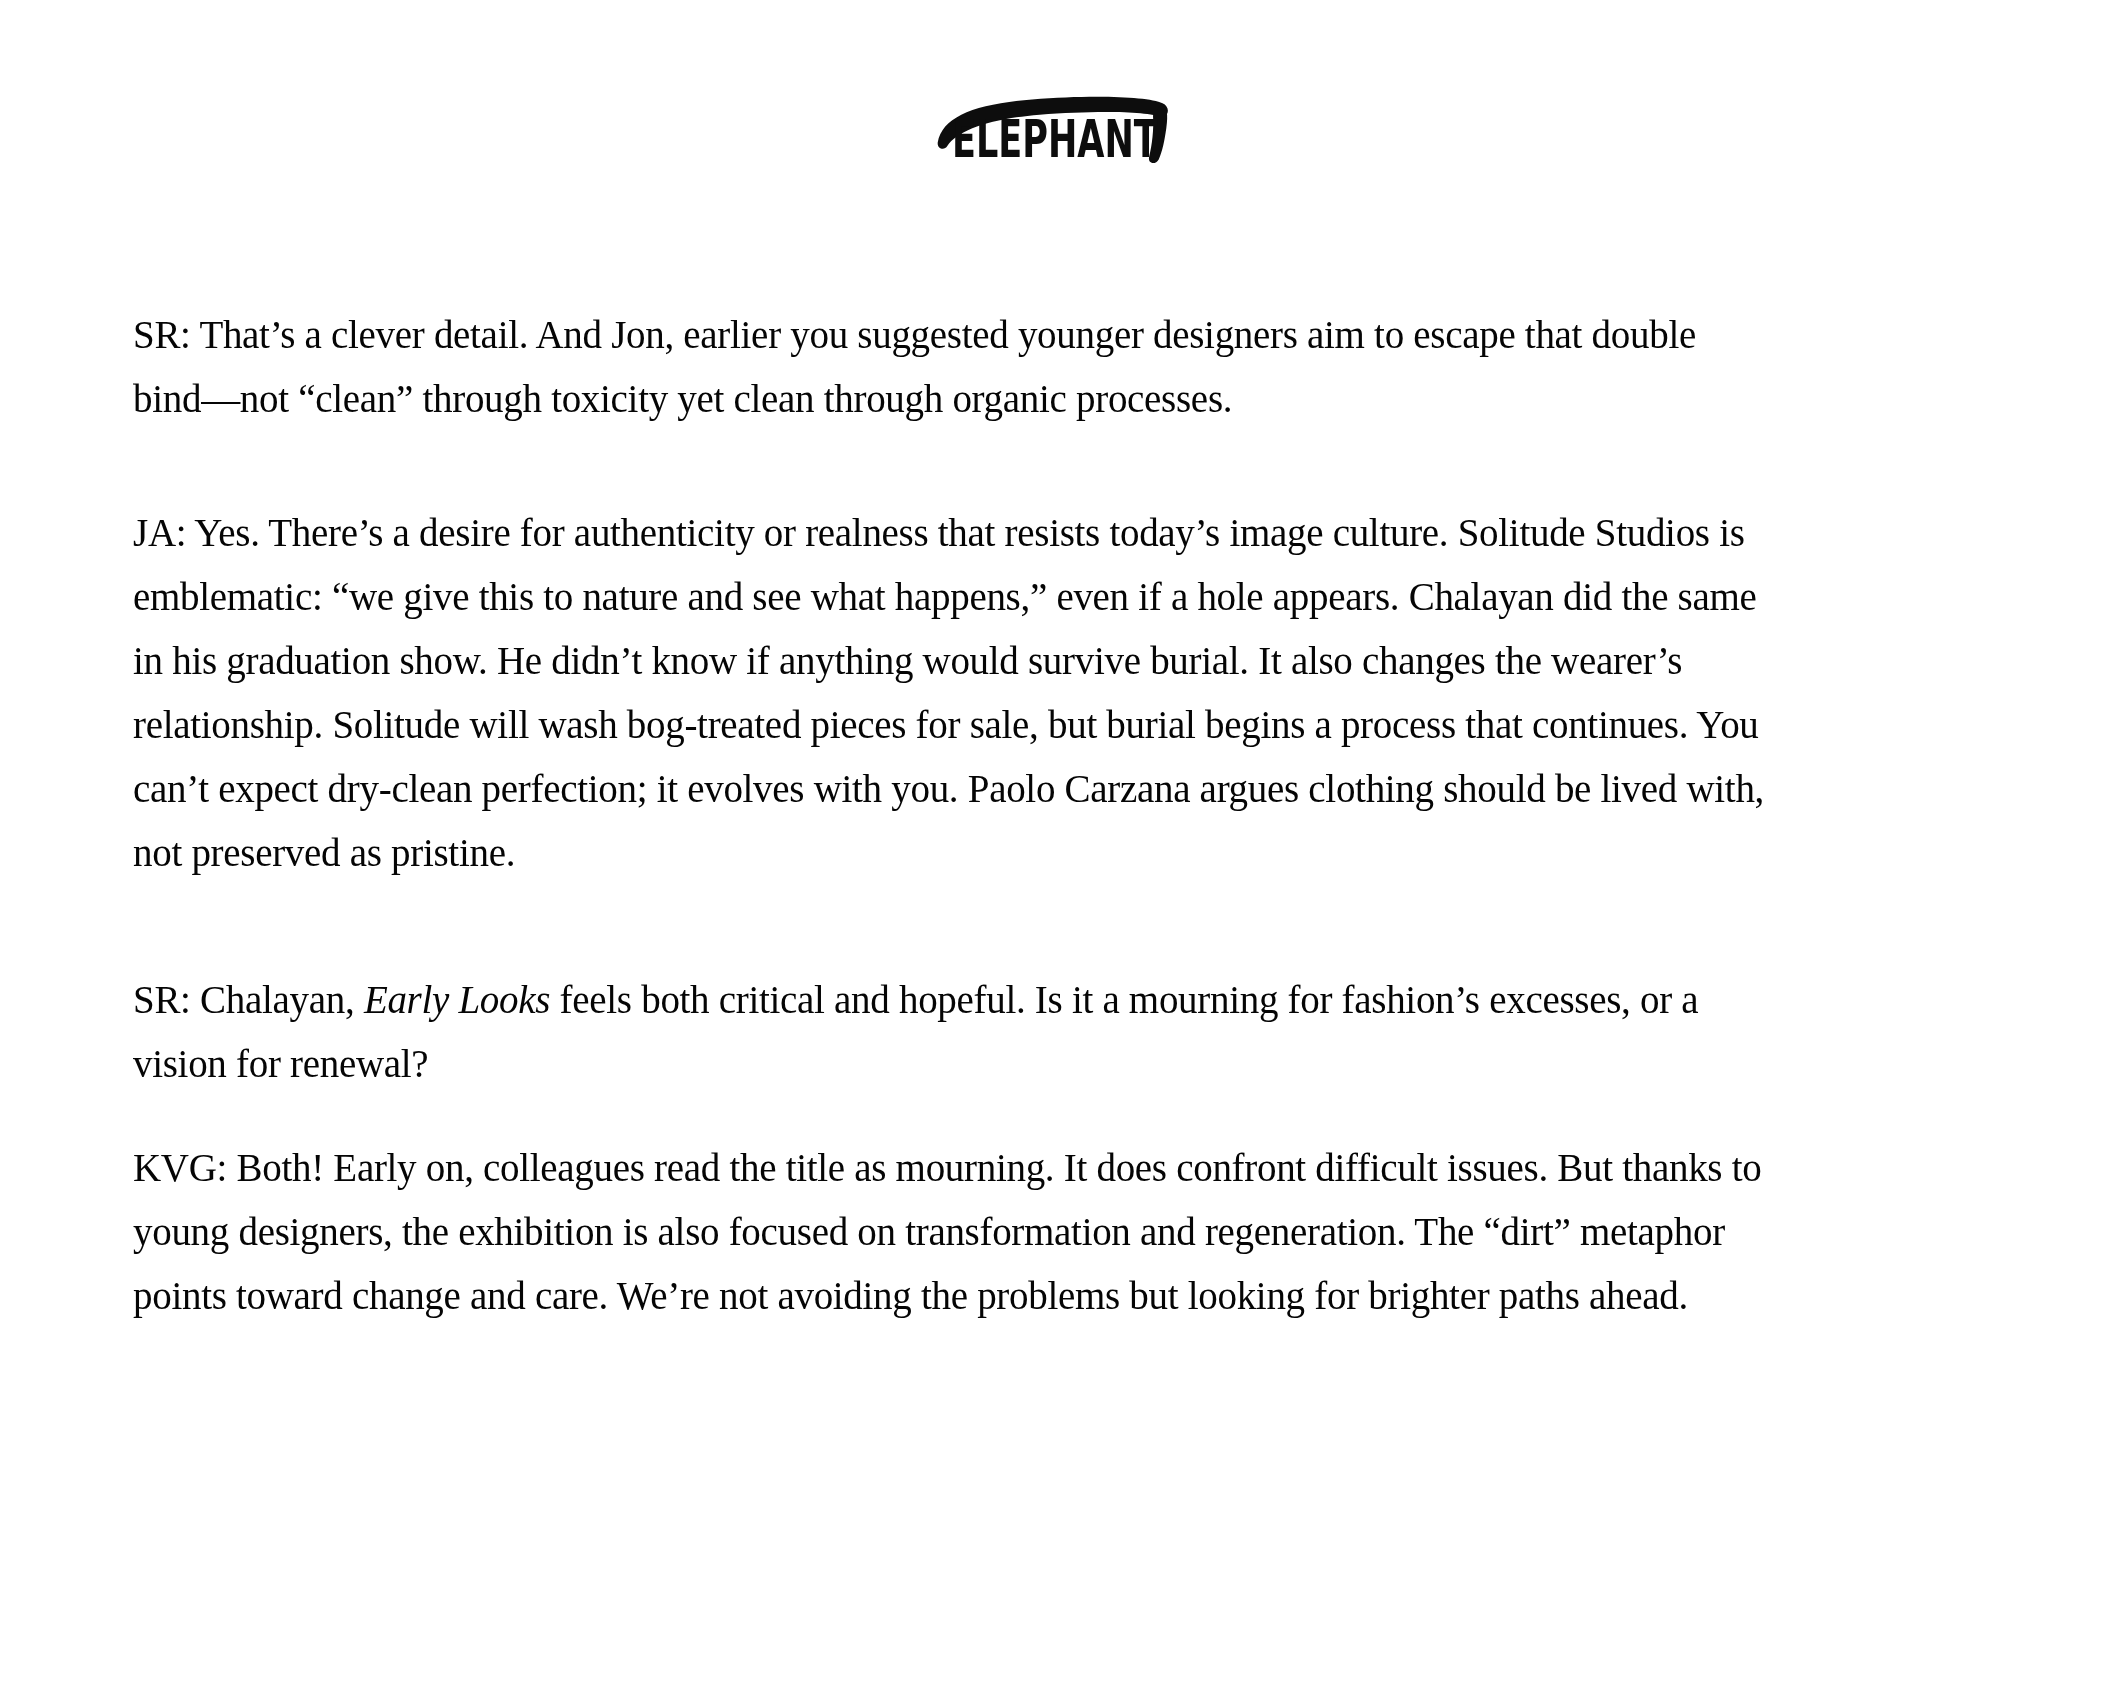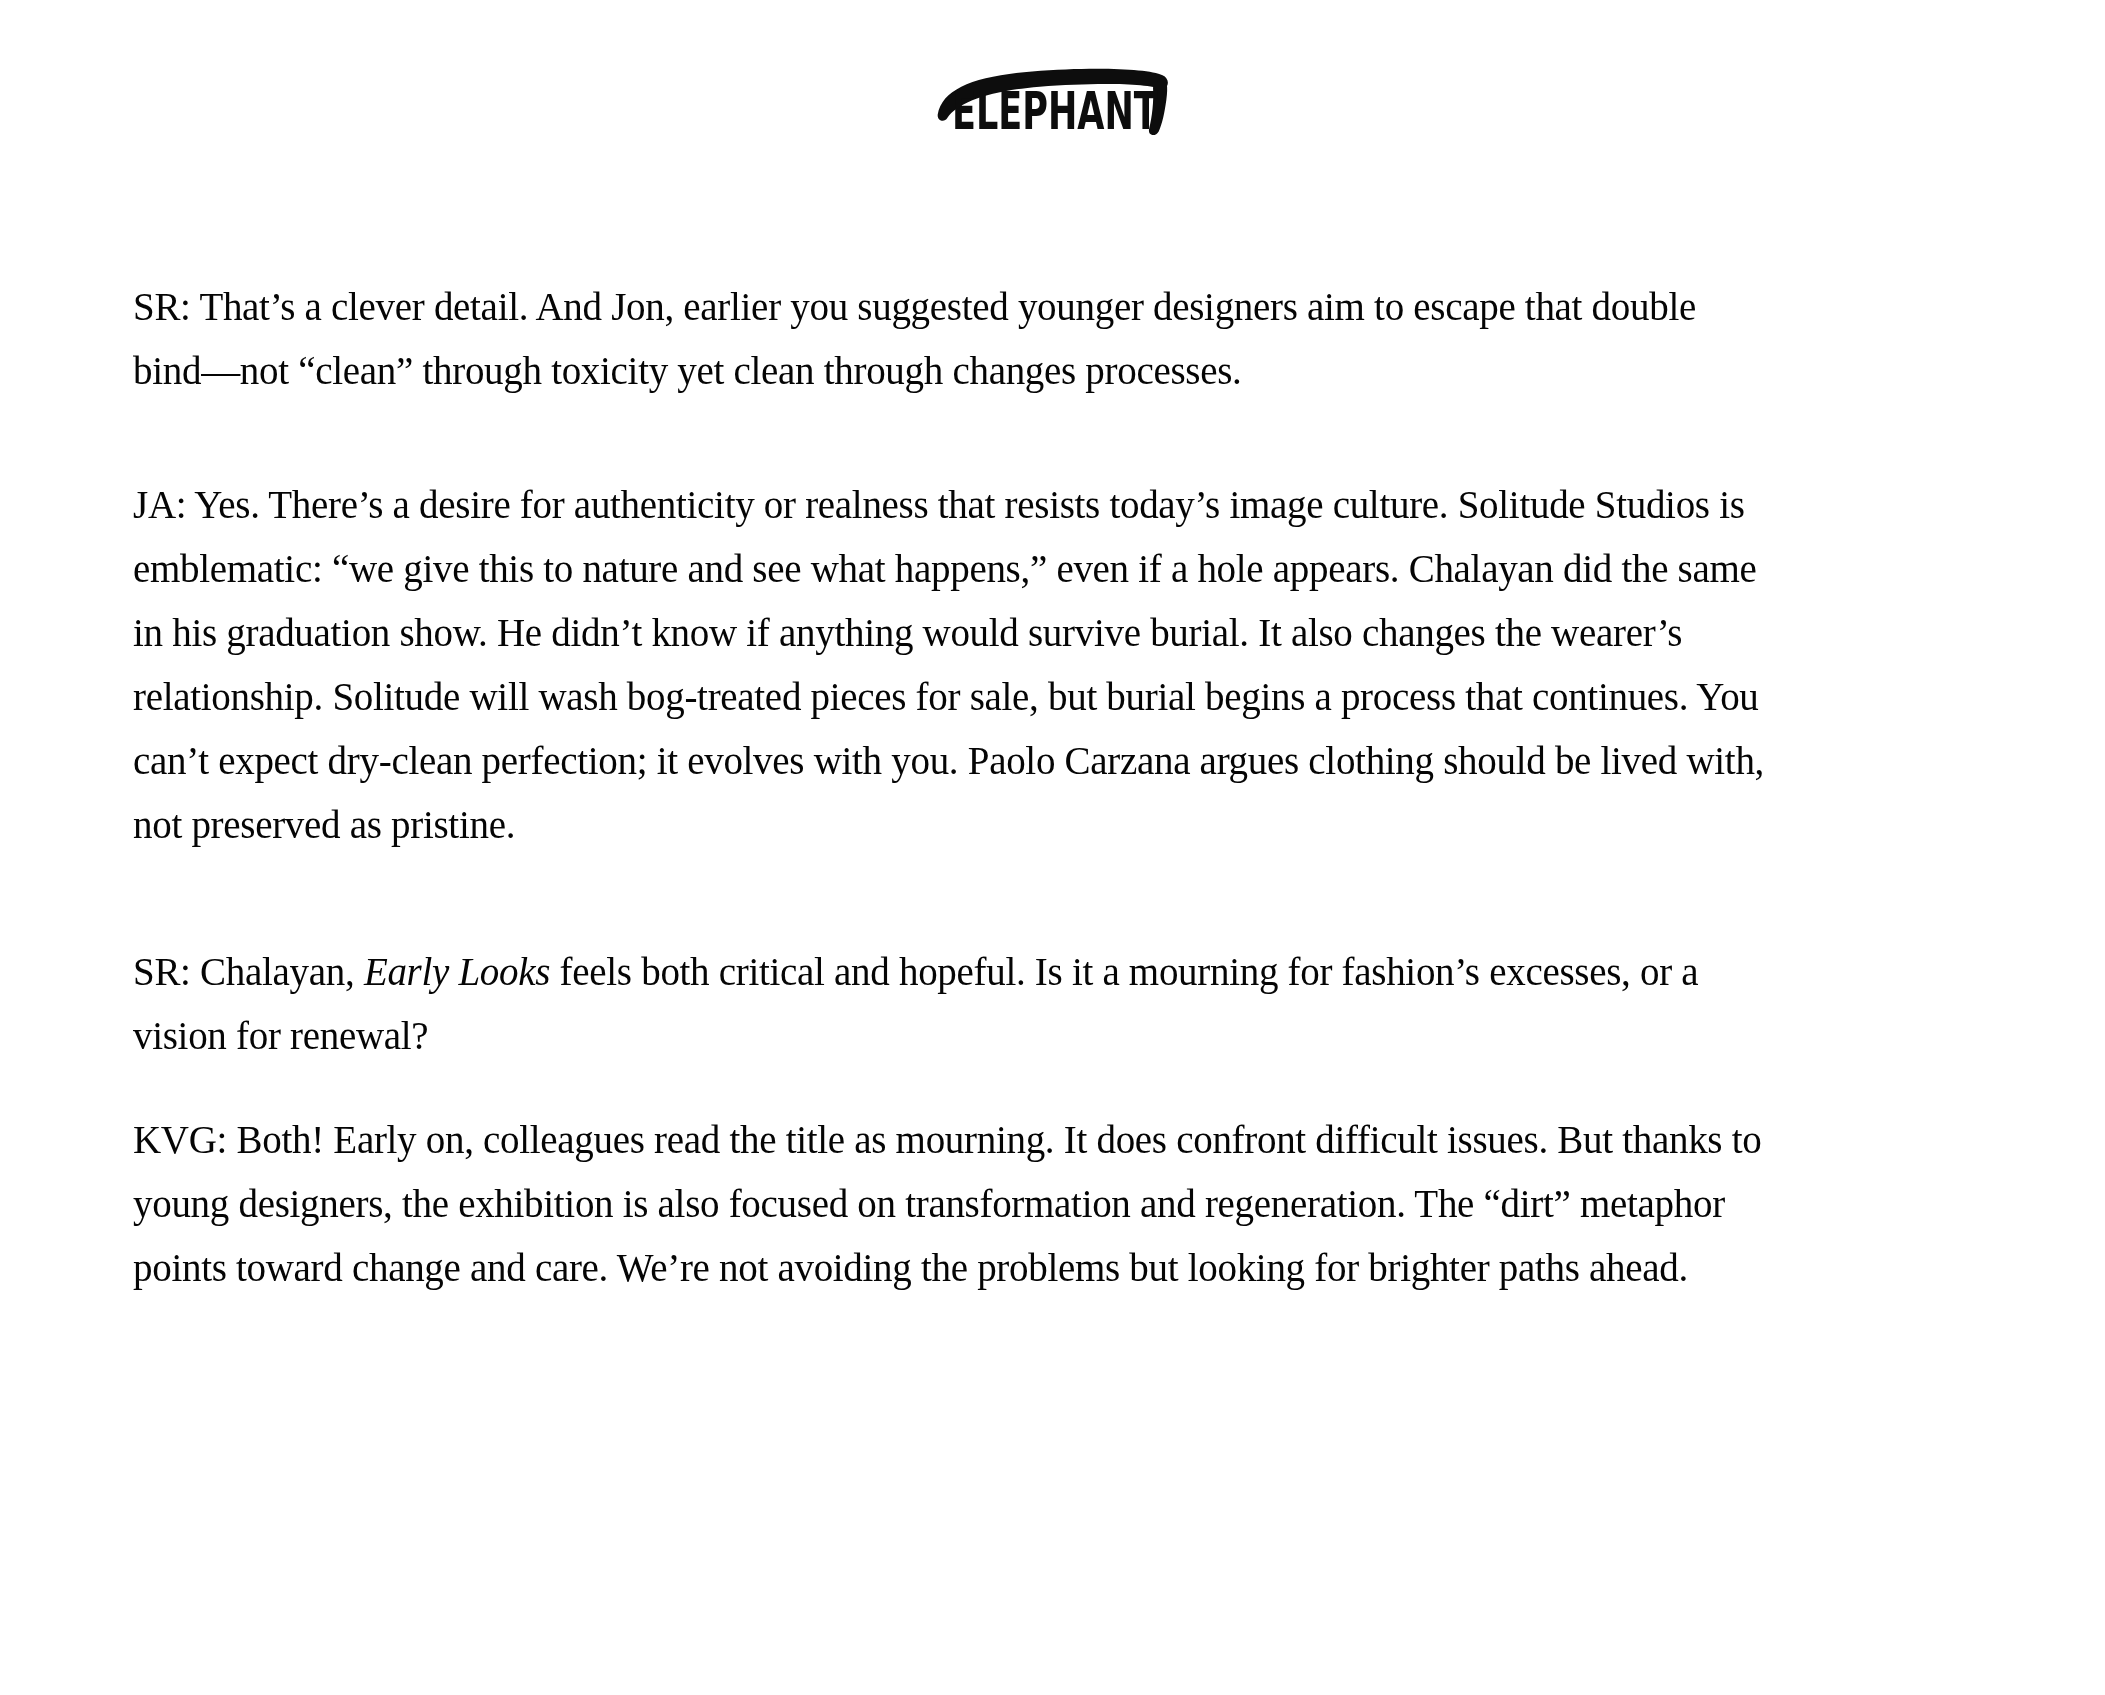--- a/index.html
+++ b/index.html
@@ -7,21 +7,21 @@
 
   .canvas {
     position: relative;
     width: 2105px;
     height: 1695px;
     background: #ffffff;
     overflow: hidden;
   }
 
   .masthead {
-    padding-top: 60px;
+    padding-top: 88px;
     display: flex;
     justify-content: center;
   }
 
   .logo {
     display: block;
     width: 248px;
     height: 80px;
     text-decoration: none;
     cursor: pointer;
@@ -63,21 +63,21 @@
       <svg viewBox="0 0 252 84" xmlns="http://www.w3.org/2000/svg">
         <path d="M5,57 C10,30 44,17 104,12 C168,7 226,9 241,16 C248,19 249,28 241,31 C224,24 168,24 112,28 C62,32 26,44 15,61 C12,66 4,64 5,57 Z"></path>
         <path d="M239,18 C246,20 247,27 245,42 C243,56 241,66 237,75 C234,81 225,80 227,72 C230,60 232,44 231,29 Z"></path>
         <text x="20" y="72" font-size="54" textLength="216" lengthAdjust="spacingAndGlyphs">ELEPHANT</text>
       </svg>
     </a>
   </header>
 
   <main class="content">
 
-    <p class="para p1">SR: That’s a clever detail. And Jon, earlier you suggested younger designers aim to escape that double bind—not “clean” through toxicity yet clean through changes processes.</p>
+    <p class="para p1">SR: That’s a clever detail. And Jon, earlier you suggested younger designers aim to escape that double bind—not “clean” through toxicity yet clean through organic processes.</p>
 
     <p class="para p2">JA: Yes. There’s a desire for authenticity or realness that resists today’s image culture. Solitude Studios is emblematic: “we give this to nature and see what happens,” even if a hole appears. Chalayan did the same in his graduation show. He didn’t know if anything would survive burial. It also changes the wearer’s relationship. Solitude will wash bog-treated pieces for sale, but burial begins a process that continues. You can’t expect dry-clean perfection; it evolves with you. Paolo Carzana argues clothing should be lived with, not preserved as pristine.</p>
 
     <p class="para p3"><span>SR: Chalayan, </span><span class="italic">Early Looks</span><span> feels both critical and hopeful. Is it a mourning for fashion’s excesses, or a vision for renewal?</span></p>
 
     <p class="para p4">KVG: Both! Early on, colleagues read the title as mourning. It does confront difficult issues. But thanks to young designers, the exhibition is also focused on transformation and regeneration. The “dirt” metaphor points toward change and care. We’re not avoiding the problems but looking for brighter paths ahead.</p>
 
   </main>
 
 </div>

